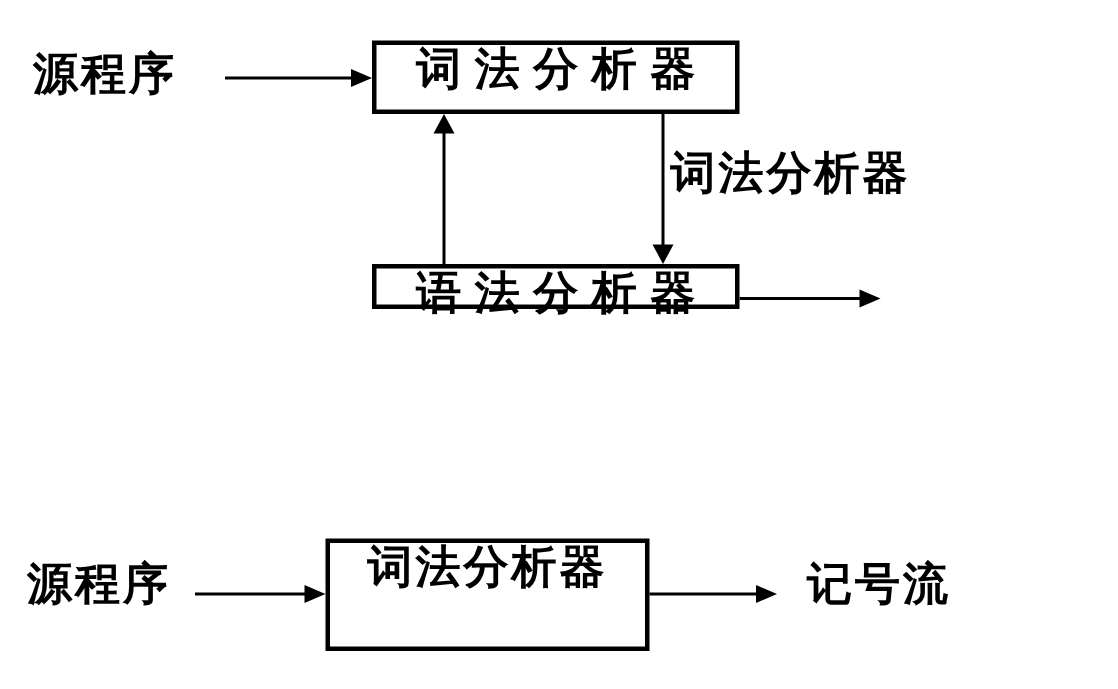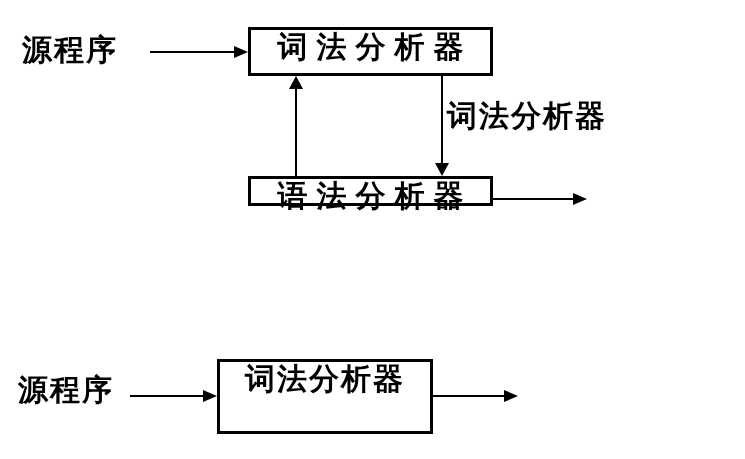--- a/index.html
+++ b/index.html
@@ -122,14 +122,15 @@
 
   <div class="hline" id="b-arrow1-l"></div>
   <div class="ah ah-right" id="b-arrow1-h"></div>
 
   <div class="box" id="b-box-lexer">
     <span class="lbl">词法分析器</span>
   </div>
 
   <div class="hline" id="b-arrow2-l"></div>
   <div class="ah ah-right" id="b-arrow2-h"></div>
+  <div class="lbl" id="b-stream">记号流</div>
 
 </div>
 
 </body></html>

